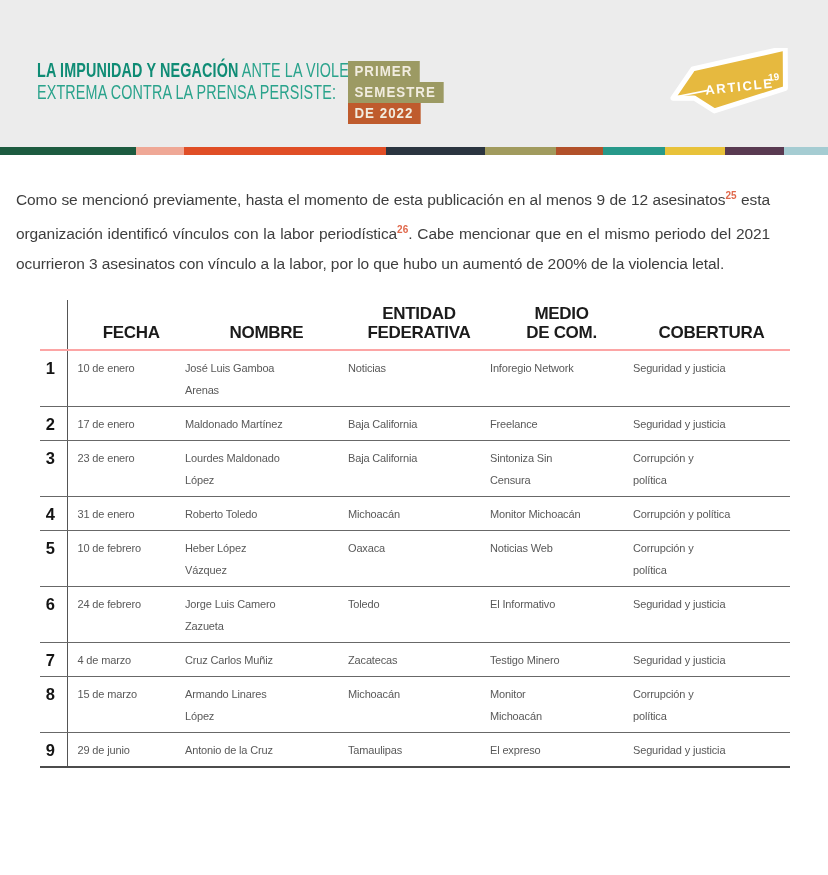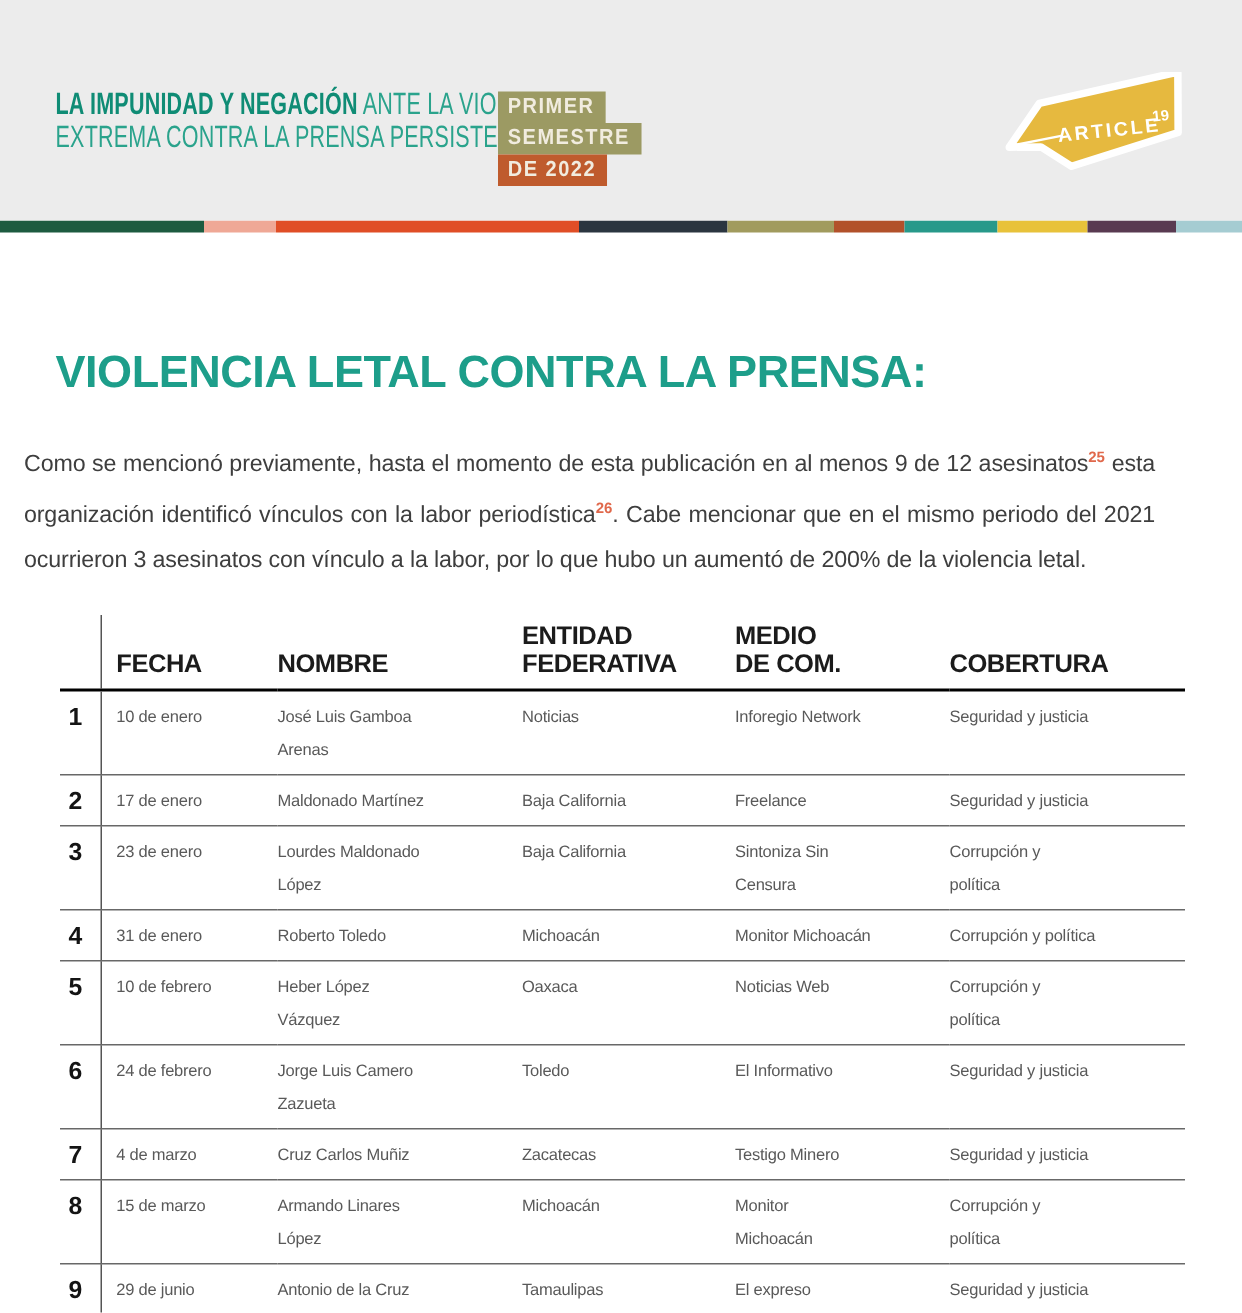--- a/index.html
+++ b/index.html
@@ -14,21 +14,21 @@
     position: relative; width: 828px; height: 147px;
     background: #ececec;
   }
   .mini-title {
     position: absolute; left: 37px; top: 59px;
     transform: scaleX(0.70); transform-origin: 0 0;
     white-space: nowrap; font-size: 20.5px; line-height: 21.5px;
     letter-spacing: 0.2px;
   }
   .mini-title .bold { font-weight: bold; }
-  .badge { position: absolute; left: 332px; top: 61px; }
+  .badge { position: absolute; left: 348px; top: 61px; }
   .badge span {
     display: block; width: fit-content;
     font-weight: bold; font-size: 14.5px; line-height: 16px;
     letter-spacing: 1.1px; color: #f1ecdf; padding: 2px 8px 3px 7px;
     transform: scaleX(0.92); transform-origin: 0 0;
   }
   .logo-wrap { position: absolute; left: 668px; top: 48px; width: 130px; height: 78px; }
   
   .stripe { width: 828px; height: 8px; display: flex; }
   .stripe div { height: 8px; }
@@ -44,23 +44,23 @@
     text-align: justify; letter-spacing: -0.1px;
   }
   .intro sup { font-size: 10px; font-weight: bold; letter-spacing: 0; }
   
   table {
     margin: 21px 0 0 40px; width: 750px;
     border-collapse: collapse; table-layout: fixed;
   }
   th {
     font-size: 17px; font-weight: bold; color: #1b1b1b;
-    letter-spacing: -0.3px; text-align: left; vertical-align: bottom;
+    letter-spacing: -0.3px; text-align: center; vertical-align: bottom;
     padding: 4px 0 7px 0; white-space: pre-line; line-height: 19px;
-    border-bottom: 2px solid #000000;
+    border-bottom: 2px solid #fca5a5;
   }
   td {
     font-size: 11px; color: #595959; letter-spacing: -0.15px;
     text-align: left; vertical-align: top;
     padding: 6px 2px 5px 0; line-height: 22px; white-space: pre-line;
     border-bottom: 1.5px solid #686868;
   }
   tbody tr:last-child td { border-bottom: 2px solid #4c4c4c; }
   th.num, td.num { border-right: 1.5px solid #555; }
   td.num { font-size: 16.5px; font-weight: bold; color: #141414; text-align: center; padding-right: 6px; }
@@ -98,21 +98,20 @@
   <div style="background: rgb(43, 53, 64); width: 99px;"></div>
   <div style="background: rgb(161, 155, 94); width: 71px;"></div>
   <div style="background: rgb(178, 81, 42); width: 47px;"></div>
   <div style="background: rgb(39, 153, 138); width: 62px;"></div>
   <div style="background: rgb(232, 194, 58); width: 60px;"></div>
   <div style="background: rgb(89, 58, 81); width: 59px;"></div>
   <div style="background: rgb(165, 204, 210); width: 44px;"></div>
 </div>
 
 <main>
-  <h1 style="color: rgb(29, 158, 138);">VIOLENCIA LETAL CONTRA LA PRENSA:</h1>
 
   <p class="intro"><span>Como se mencionó previamente, hasta el momento de esta publicación en al menos 9 de 12 asesinatos</span><sup class="fn" style="color: rgb(224, 104, 75);">25</sup><span> esta organización identificó vínculos con la labor periodística</span><sup class="fn" style="color: rgb(224, 104, 75);">26</sup><span>. Cabe mencionar que en el mismo periodo del 2021 ocurrieron 3 asesinatos con vínculo a la labor, por lo que hubo un aumentó de 200% de la violencia letal.</span></p>
 
   <table>
     <colgroup>
       <col style="width:27px">
         <col style="width:118px">
         <col style="width:163px">
       <col style="width:142px">
         <col style="width:143px">

